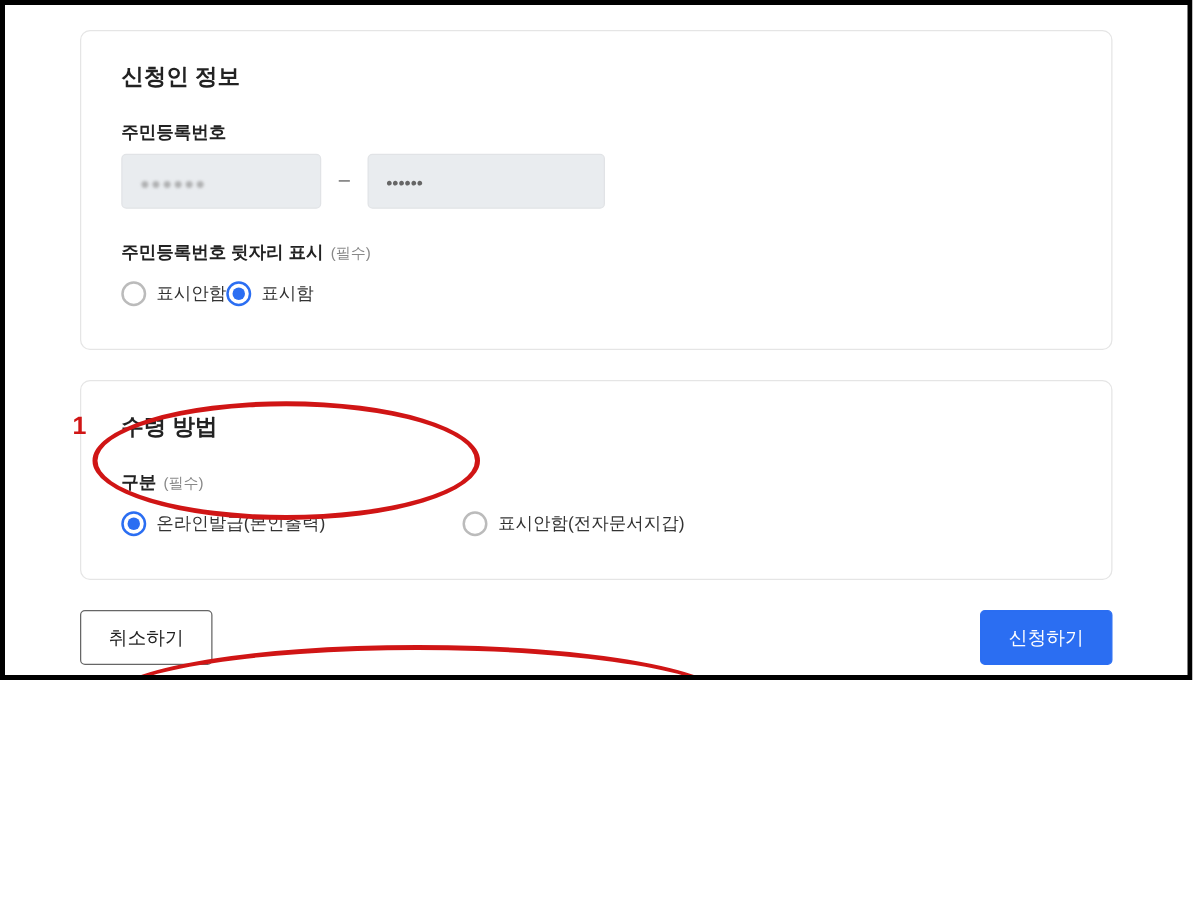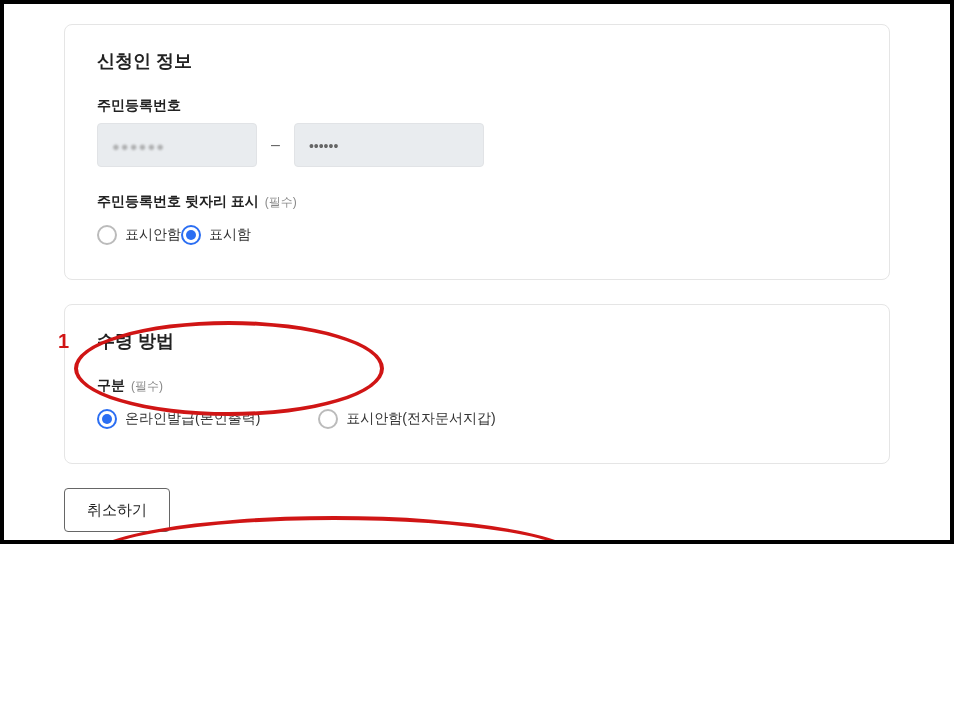--- a/index.html
+++ b/index.html
@@ -63,21 +63,21 @@
     font-size: 13px;
   }
   .field-block { margin-bottom: 26px; }
   .rrn-row { display: flex; align-items: center; gap: 14px; }
   .rrn-dash { color: #666; }
   .radio-row {
     display: flex;
     align-items: center;
     margin-top: 14px;
   }
-  .radio-row.wide { gap: 58px; }
+  .radio-row.wide { gap: 110px; }
   .radio-item {
     display: inline-flex;
     align-items: center;
     gap: 8px;
     font-size: 14px;
     color: #333;
     cursor: pointer;
   }
   .radio-circle {
     width: 20px; height: 20px;
@@ -200,20 +200,21 @@
         <label class="radio-item">
           <span class="radio-circle"></span>
           <span>표시안함(전자문서지갑)</span>
         </label>
       </div>
     </div>
   </div>
 
   <div class="button-row">
     <button class="btn btn-outline">취소하기</button>
+    <button class="btn btn-primary">신청하기</button>
   </div>
 
   <div class="anno anno1"></div>
   <div class="anno-num num1">1</div>
   <div class="anno anno2"></div>
   <div class="anno-num num2">2</div>
   <div class="anno anno3"></div>
   <div class="anno-num num3">3</div>
 
 </div>

